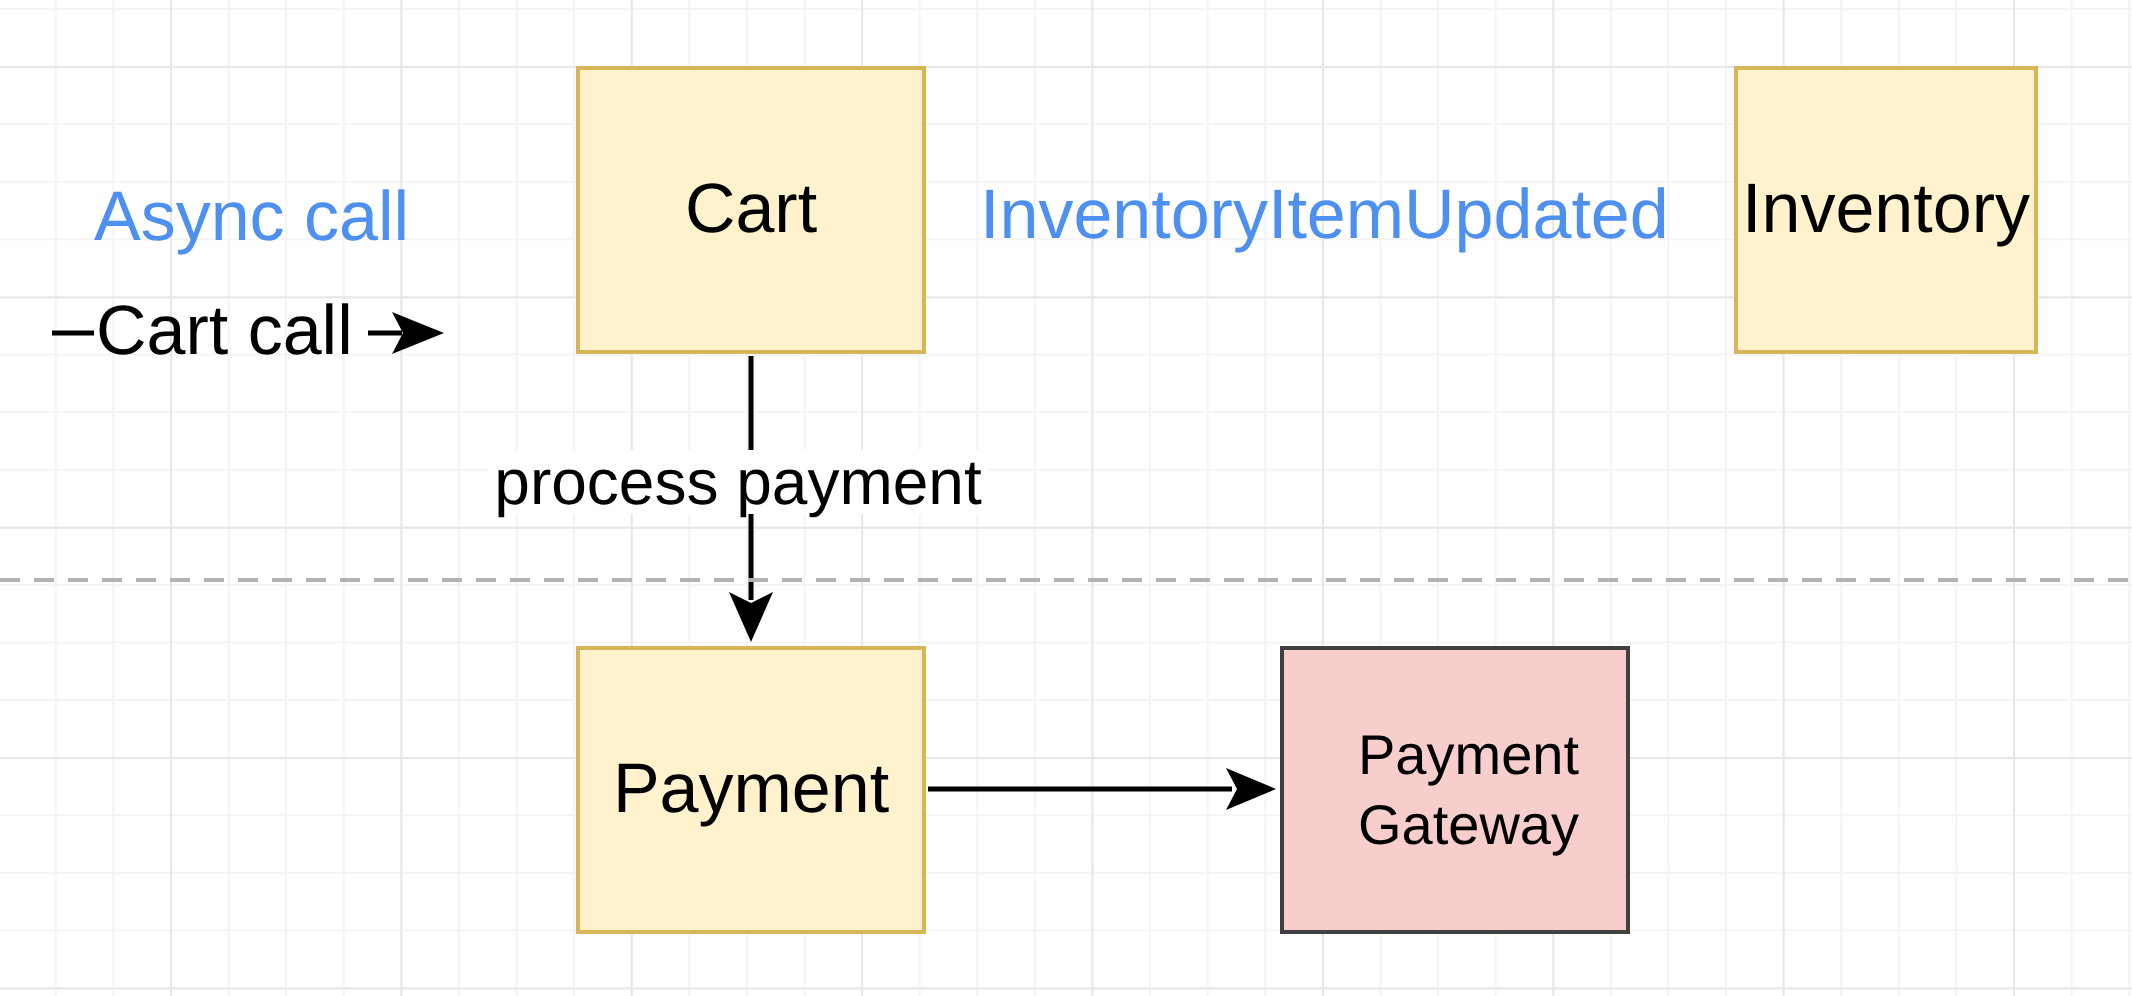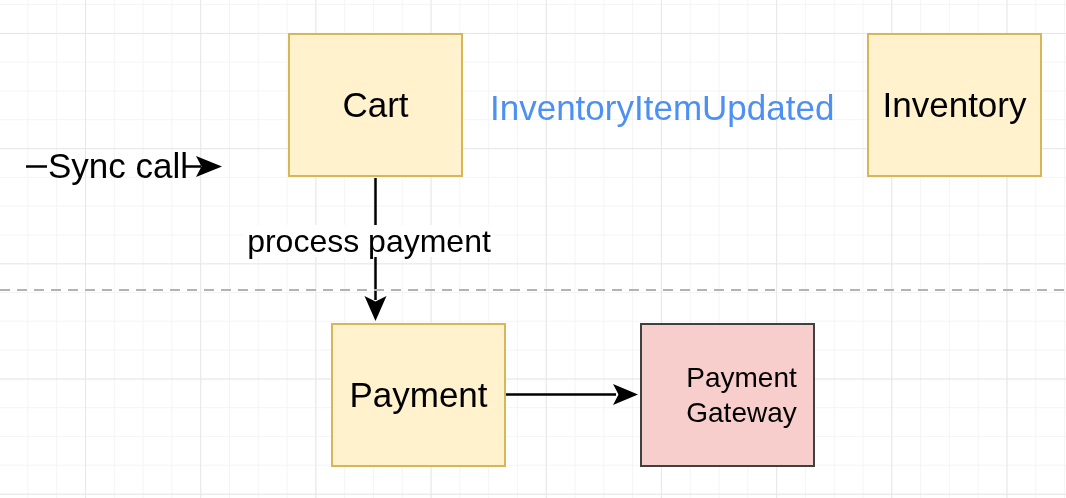--- a/index.html
+++ b/index.html
@@ -35,35 +35,35 @@
     left: 0; top: 0;
     width: 1066px;
     height: 498px;
   }
   .node {
     position: absolute;
     box-sizing: border-box;
     display: flex;
     align-items: center;
     justify-content: center;
-    text-align: center;
+    text-align: left;
     color: #000000;
   }
   .node-yellow {
     background: #fff2cc;
     border: 2.5px solid #d6b656;
   }
   .node-pink {
     background: #f8cecc;
     border: 2.5px solid #404040;
     padding-left: 28px;
   }
   .node-cart      { left: 288px; top: 33px;  width: 175px; height: 144px; font-size: 35px; }
-  .node-inventory { left: 867px; top: 33px;  width: 175px; height: 144px; font-size: 35px; }
-  .node-payment   { left: 288px; top: 323px; width: 175px; height: 144px; font-size: 35px; margin-left: 43px; }
+  .node-inventory { left: 867px; top: 33px;  width: 152px; height: 144px; font-size: 35px; }
+  .node-payment   { left: 288px; top: 323px; width: 175px; height: 144px; font-size: 35px; }
   .node-gateway   { left: 640px; top: 323px; width: 175px; height: 144px; font-size: 28px; line-height: 35px; }
   .node-gateway .node-label { width: 125px; }
 
   .floating-label {
     position: absolute;
     white-space: nowrap;
     font-size: 35px;
     line-height: 40px;
     color: #000000;
   }
@@ -116,22 +116,23 @@
     </g>
 
     <g>
       <line x1="464" y1="394.5" x2="616" y2="394.5" stroke="#000000" stroke-width="2.5"></line>
       <polygon points="638,394.5 613,384 618.5,394.5 613,405" fill="#000000"></polygon>
     </g>
   </svg>
 
   <div class="dashed-divider"></div>
 
+  <div class="floating-label label-async">Async call</div>
 
-  <div class="floating-label label-sync">Sync call</div>
+  <div class="floating-label label-sync">Cart call</div>
 
   <div class="floating-label label-inventory-item-updated">InventoryItemUpdated</div>
 
   <div class="floating-label label-process-payment">process payment</div>
 
   <div class="node node-yellow node-cart">
     <span class="node-label">Cart</span>
   </div>
 
   <div class="node node-yellow node-inventory">

